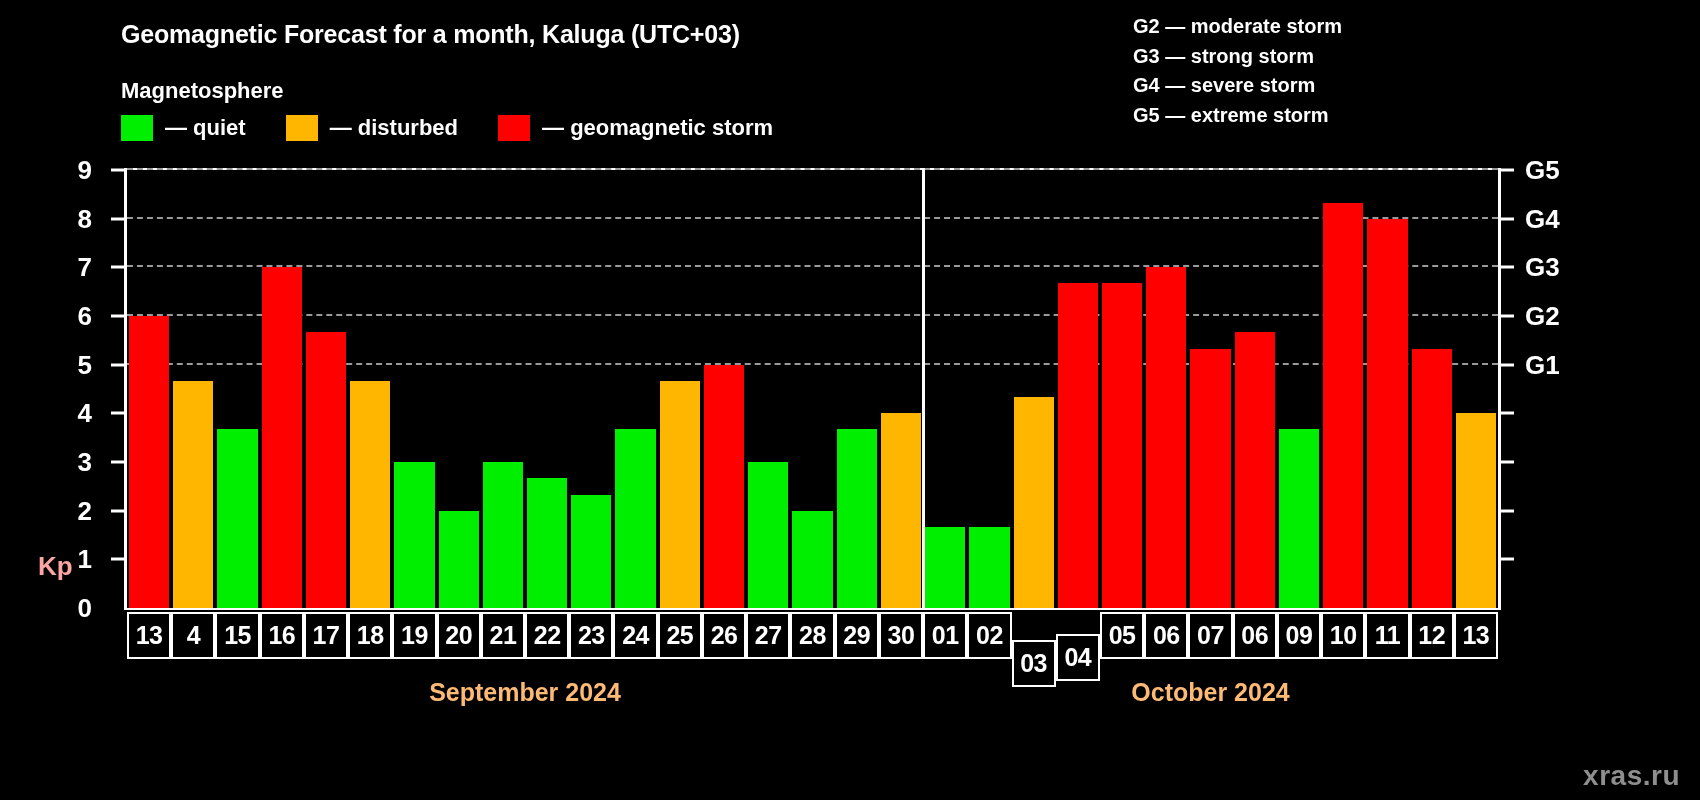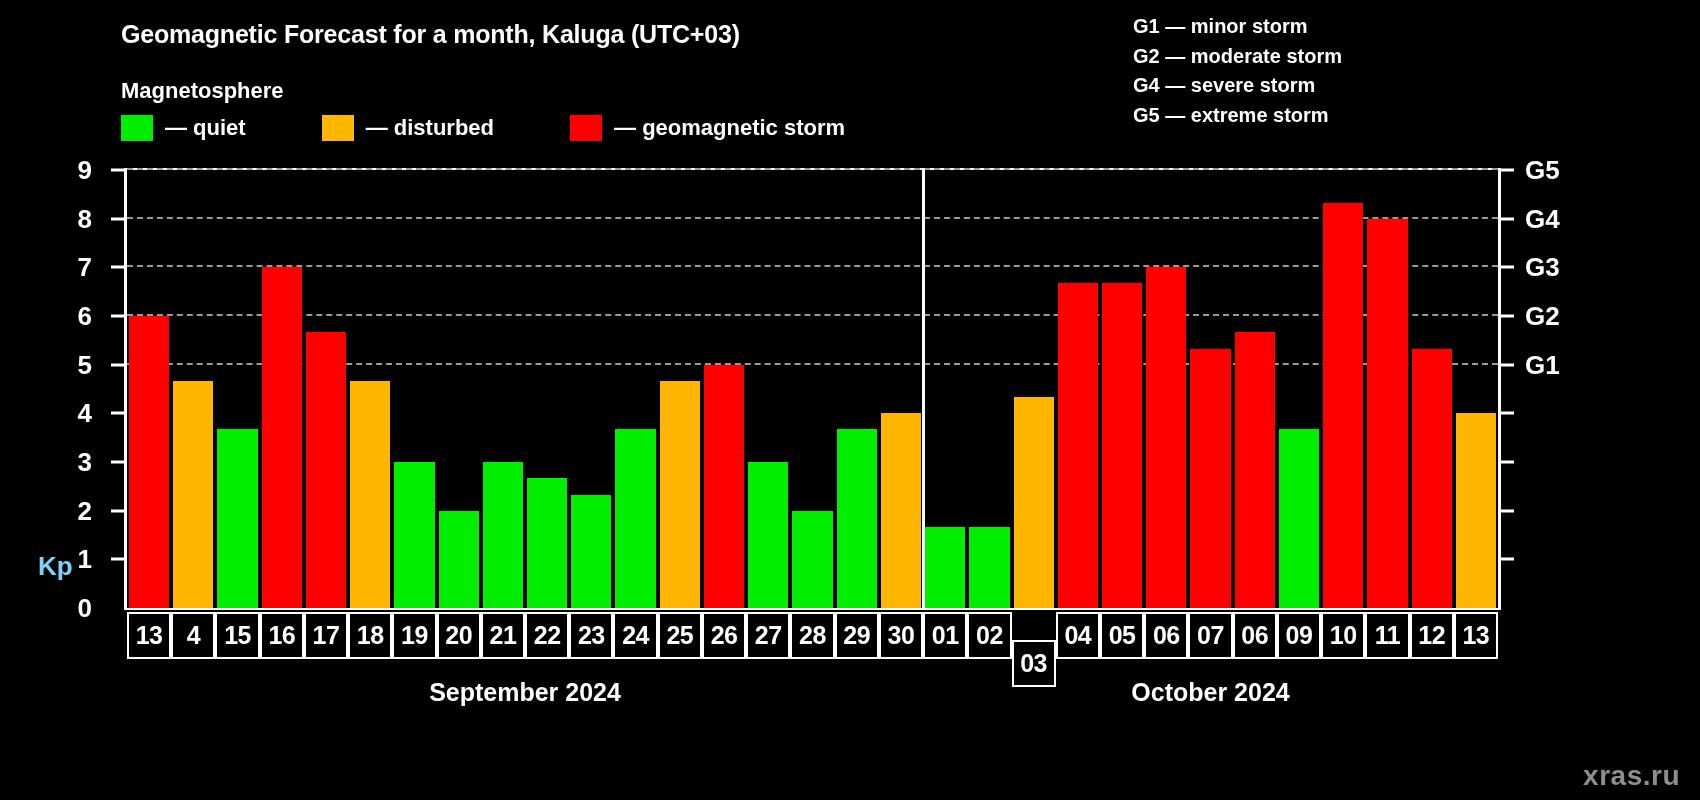--- a/index.html
+++ b/index.html
@@ -35,21 +35,20 @@
   }
   #legend-heading {
     font-size: 22px;
     font-weight: bold;
     color: #ffffff;
     margin-bottom: 11px;
   }
   #legend-items {
     display: flex;
     align-items: flex-end;
-    gap: 36px;
   }
   .legend-item {
     display: flex;
     align-items: center;
     margin-right: 40px;
   }
   .legend-swatch {
     width: 32px;
     height: 26px;
     display: inline-block;
@@ -140,21 +139,21 @@
     height: 0;
     border-top: 3px solid #ffffff;
     transform: translateY(-50%);
   }
   #kp-axis-label {
     position: absolute;
     left: 38px;
     top: 383px;
     font-size: 26px;
     font-weight: bold;
-    color: #7dd3fc;
+    color: #fca5a5;
   }
 
   
   #y-axis-right { position: absolute; left: 1501px; top: 168px; width: 199px; height: 442px; }
   .gtick-label {
     position: absolute;
     left: 24px;
     transform: translateY(-50%);
     font-size: 26px;
     font-weight: bold;
@@ -192,21 +191,21 @@
     justify-content: center;
     letter-spacing: -0.5px;
   }
 
   
   .month-caption {
     position: absolute;
     top: 678px;
     font-size: 25px;
     font-weight: bold;
-    color: #ffffff;
+    color: #fdba74;
     text-align: center;
     white-space: nowrap;
     transform: translateX(-50%);
   }
 
   
   #watermark {
     position: absolute;
     right: 20px;
     bottom: 8px;
@@ -233,22 +232,22 @@
         <span class="legend-text">— disturbed</span>
       </div>
       <div class="legend-item">
         <span class="legend-swatch" style="background: rgb(255, 0, 0);"></span>
         <span class="legend-text">— geomagnetic storm</span>
       </div>
     </div>
 </div>
 
 <div id="gscale-legend">
-    <div class="gscale-line">G1 — minor storm</div>
     <div class="gscale-line">G2 — moderate storm</div>
+    <div class="gscale-line">G3 — strong storm</div>
     <div class="gscale-line">G4 — severe storm</div>
     <div class="gscale-line">G5 — extreme storm</div>
   </div>
 
 <div id="y-axis-left">
   <div id="kp-axis-label">Kp</div>
 <div class="ytick-label" style="top: 440px;">0</div>
     <div class="ytick-label" style="top: 391.333px;">1</div>
     <div class="ytick-mark" style="top: 391.333px;"></div>
     <div class="ytick-label" style="top: 342.667px;">2</div>
@@ -347,21 +346,21 @@
     <div class="date-cell" style="left: 489.484px; width: 44.2258px;">24</div>
     <div class="date-cell" style="left: 533.71px; width: 44.2258px;">25</div>
     <div class="date-cell" style="left: 577.935px; width: 44.2258px;">26</div>
     <div class="date-cell" style="left: 622.161px; width: 44.2258px;">27</div>
     <div class="date-cell" style="left: 666.387px; width: 44.2258px;">28</div>
     <div class="date-cell" style="left: 710.613px; width: 44.2258px;">29</div>
     <div class="date-cell" style="left: 754.839px; width: 44.2258px;">30</div>
     <div class="date-cell" style="left: 799.065px; width: 44.2258px;">01</div>
     <div class="date-cell" style="left: 843.29px; width: 44.2258px;">02</div>
     <div class="date-cell" style="left: 887.516px; width: 44.2258px; margin-top: 28px;">03</div>
-    <div class="date-cell" style="left: 931.742px; width: 44.2258px;">04</div>
+    <div class="date-cell" style="left: 931.742px; width: 44.2258px; margin-top: 22px;">04</div>
     <div class="date-cell" style="left: 975.968px; width: 44.2258px;">05</div>
     <div class="date-cell" style="left: 1020.19px; width: 44.2258px;">06</div>
     <div class="date-cell" style="left: 1064.42px; width: 44.2258px;">07</div>
     <div class="date-cell" style="left: 1108.65px; width: 44.2258px;">06</div>
     <div class="date-cell" style="left: 1152.87px; width: 44.2258px;">09</div>
     <div class="date-cell" style="left: 1197.1px; width: 44.2258px;">10</div>
     <div class="date-cell" style="left: 1241.32px; width: 44.2258px;">11</div>
     <div class="date-cell" style="left: 1285.55px; width: 44.2258px;">12</div>
     <div class="date-cell" style="left: 1329.77px; width: 44.2258px;">13</div>
   </div>

